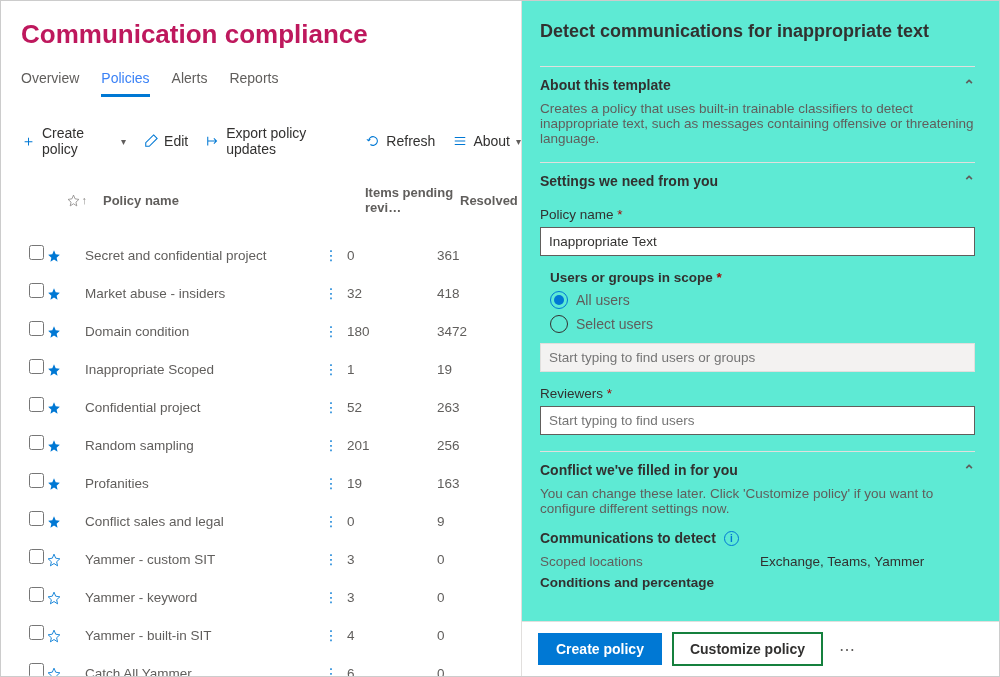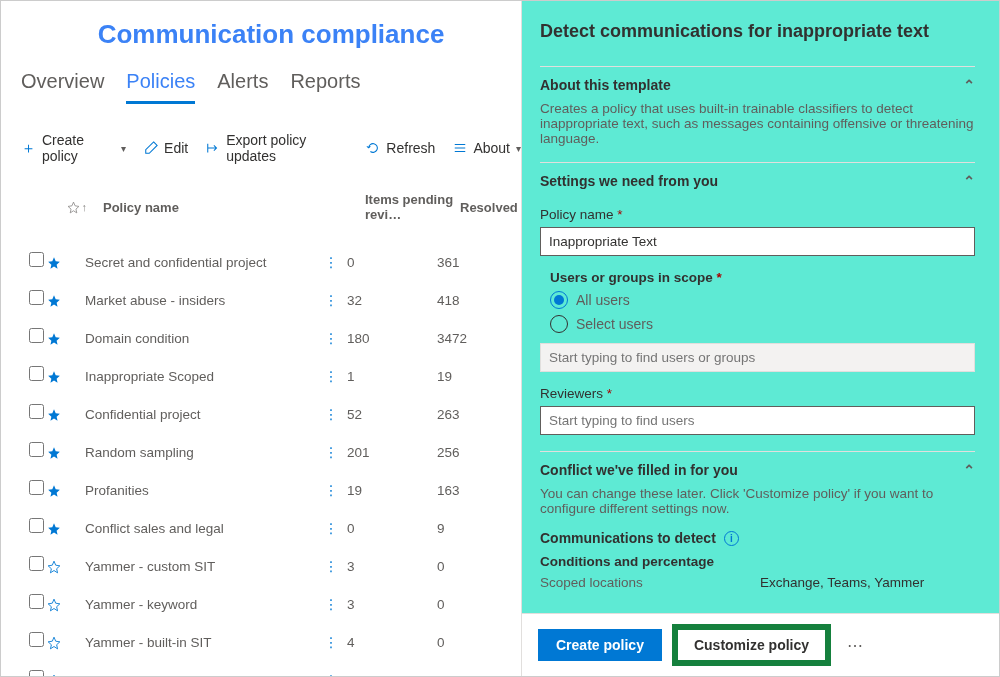--- a/index.html
+++ b/index.html
@@ -1,20 +1,20 @@
 <!DOCTYPE html>
 <html><head>
 <meta charset="utf-8">
 <style>
 * { box-sizing: border-box; margin: 0; padding: 0; }
 body { font-family: "Segoe UI", -apple-system, sans-serif; font-size: 13.5px; color: #323130; background: #fff; width: 1000px; height: 677px; overflow: hidden; border: 1px solid #ccc; position: relative; }
 .left-pane { width: 520px; height: 100%; float: left; padding: 18px 0 0 20px; }
-.page-title { font-size: 26px; font-weight: 600; color: #3b82f6; margin-bottom: 20px; text-align: center; }
+.page-title { font-size: 26px; font-weight: 600; color: #be185d; margin-bottom: 20px; }
 .tabs { display: flex; gap: 22px; border-bottom: none; margin-bottom: 28px; }
-.tab { font-size: 20px; color: #605e5c; padding-bottom: 8px; cursor: pointer; }
+.tab { font-size: 14px; color: #605e5c; padding-bottom: 8px; cursor: pointer; }
 .tab.active { color: #3b82f6; font-weight: 400; border-bottom: 3px solid #0078d4; }
 .toolbar { display: flex; gap: 18px; align-items: center; color: #323130; font-size: 14px; margin-bottom: 28px; }
 .tool-btn { display: flex; align-items: center; gap: 6px; cursor: pointer; }
 .tool-btn .ico { color: #0078d4; font-size: 15px; }
 .table-header { display: flex; align-items: center; padding: 0 0 10px 8px; font-size: 13px; color: #605e5c; font-weight: 600; }
 .th-star { width: 46px; display:flex; justify-content:flex-end; padding-right: 6px; color: #8a8886; align-items:center; gap:2px;}
 .th-name { width: 240px; padding-left: 10px; }
 .th-pending { width: 95px; }
 .th-resolved { width: 60px; }
 .tbody { }
@@ -40,21 +40,21 @@
 .radio-opt .rb { width: 18px; height: 18px; border: 1px solid #323130; border-radius: 50%; display: flex; align-items: center; justify-content: center; }
 .radio-opt.sel .rb { border-color: #0078d4; }
 .radio-opt.sel .rb::after { content:""; width: 10px; height: 10px; background: #0078d4; border-radius: 50%; }
 .kv-row { display: flex; font-size: 13.5px; color: #323130; margin: 6px 0; }
 .kv-row .k { width: 220px; color: #605e5c; }
 .kv-row .v { flex:1; }
 .comm-head { font-size: 14px; font-weight: 600; color: #323130; display:flex; align-items:center; gap:8px; margin: 6px 0 8px 0;}
 .info-ico { width: 15px; height: 15px; border: 1px solid #0078d4; border-radius: 50%; color: #0078d4; font-size: 10px; display:inline-flex; align-items:center; justify-content:center; }
 .footer-bar { position: absolute; left: 0; right: 0; bottom: 0; border-top: 1px solid #e1dfdd; padding: 10px 16px; display: flex; gap: 10px; align-items:center; background:#fff;}
 .btn-primary { background: #0078d4; color: #fff; border: none; padding: 8px 18px; font-size: 14px; font-weight: 600; cursor: pointer; }
-.btn-secondary { background: #fff; color: #323130; border: 6px solid #15803d; padding: 7px 16px; font-size: 14px; font-weight: 600; cursor: pointer; }
+.btn-secondary { background: #fff; color: #323130; border: 2px solid #15803d; padding: 7px 16px; font-size: 14px; font-weight: 600; cursor: pointer; }
 .ellips { color: #605e5c; font-size: 16px; padding: 0 6px; cursor: pointer; }
 svg { display: block; }
 </style>
 </head>
 <body>
 
 <div class="left-pane">
   <div class="page-title">Communication compliance</div>
 
   <div class="tabs">
@@ -311,25 +311,25 @@
     <span>Conflict we've filled in for you</span>
     <span class="chev">⌃</span>
   </div>
   <div class="sec-body">
     <div>You can change these later. Click 'Customize policy' if you want to configure different settings now.</div>
     <div class="comm-head" style="margin-top:14px;align-items:center;">
       <span>Communications to detect</span>
       <span class="info-ico">i</span>
     </div>
     <div class="kv-row">
-      <div class="k" style="font-weight:600;color:#323130;">Conditions and percentage</div>
-    </div>
-    <div class="kv-row">
       <div class="k">Scoped locations</div>
       <div class="v">Exchange, Teams, Yammer</div>
+    </div>
+    <div class="kv-row">
+      <div class="k" style="font-weight:600;color:#323130;">Conditions and percentage</div>
     </div>
   </div>
 
   <div class="footer-bar">
     <button class="btn-primary">Create policy</button>
     <button class="btn-secondary">Customize policy</button>
     <span class="ellips">⋯</span>
   </div>
 </div>
 

